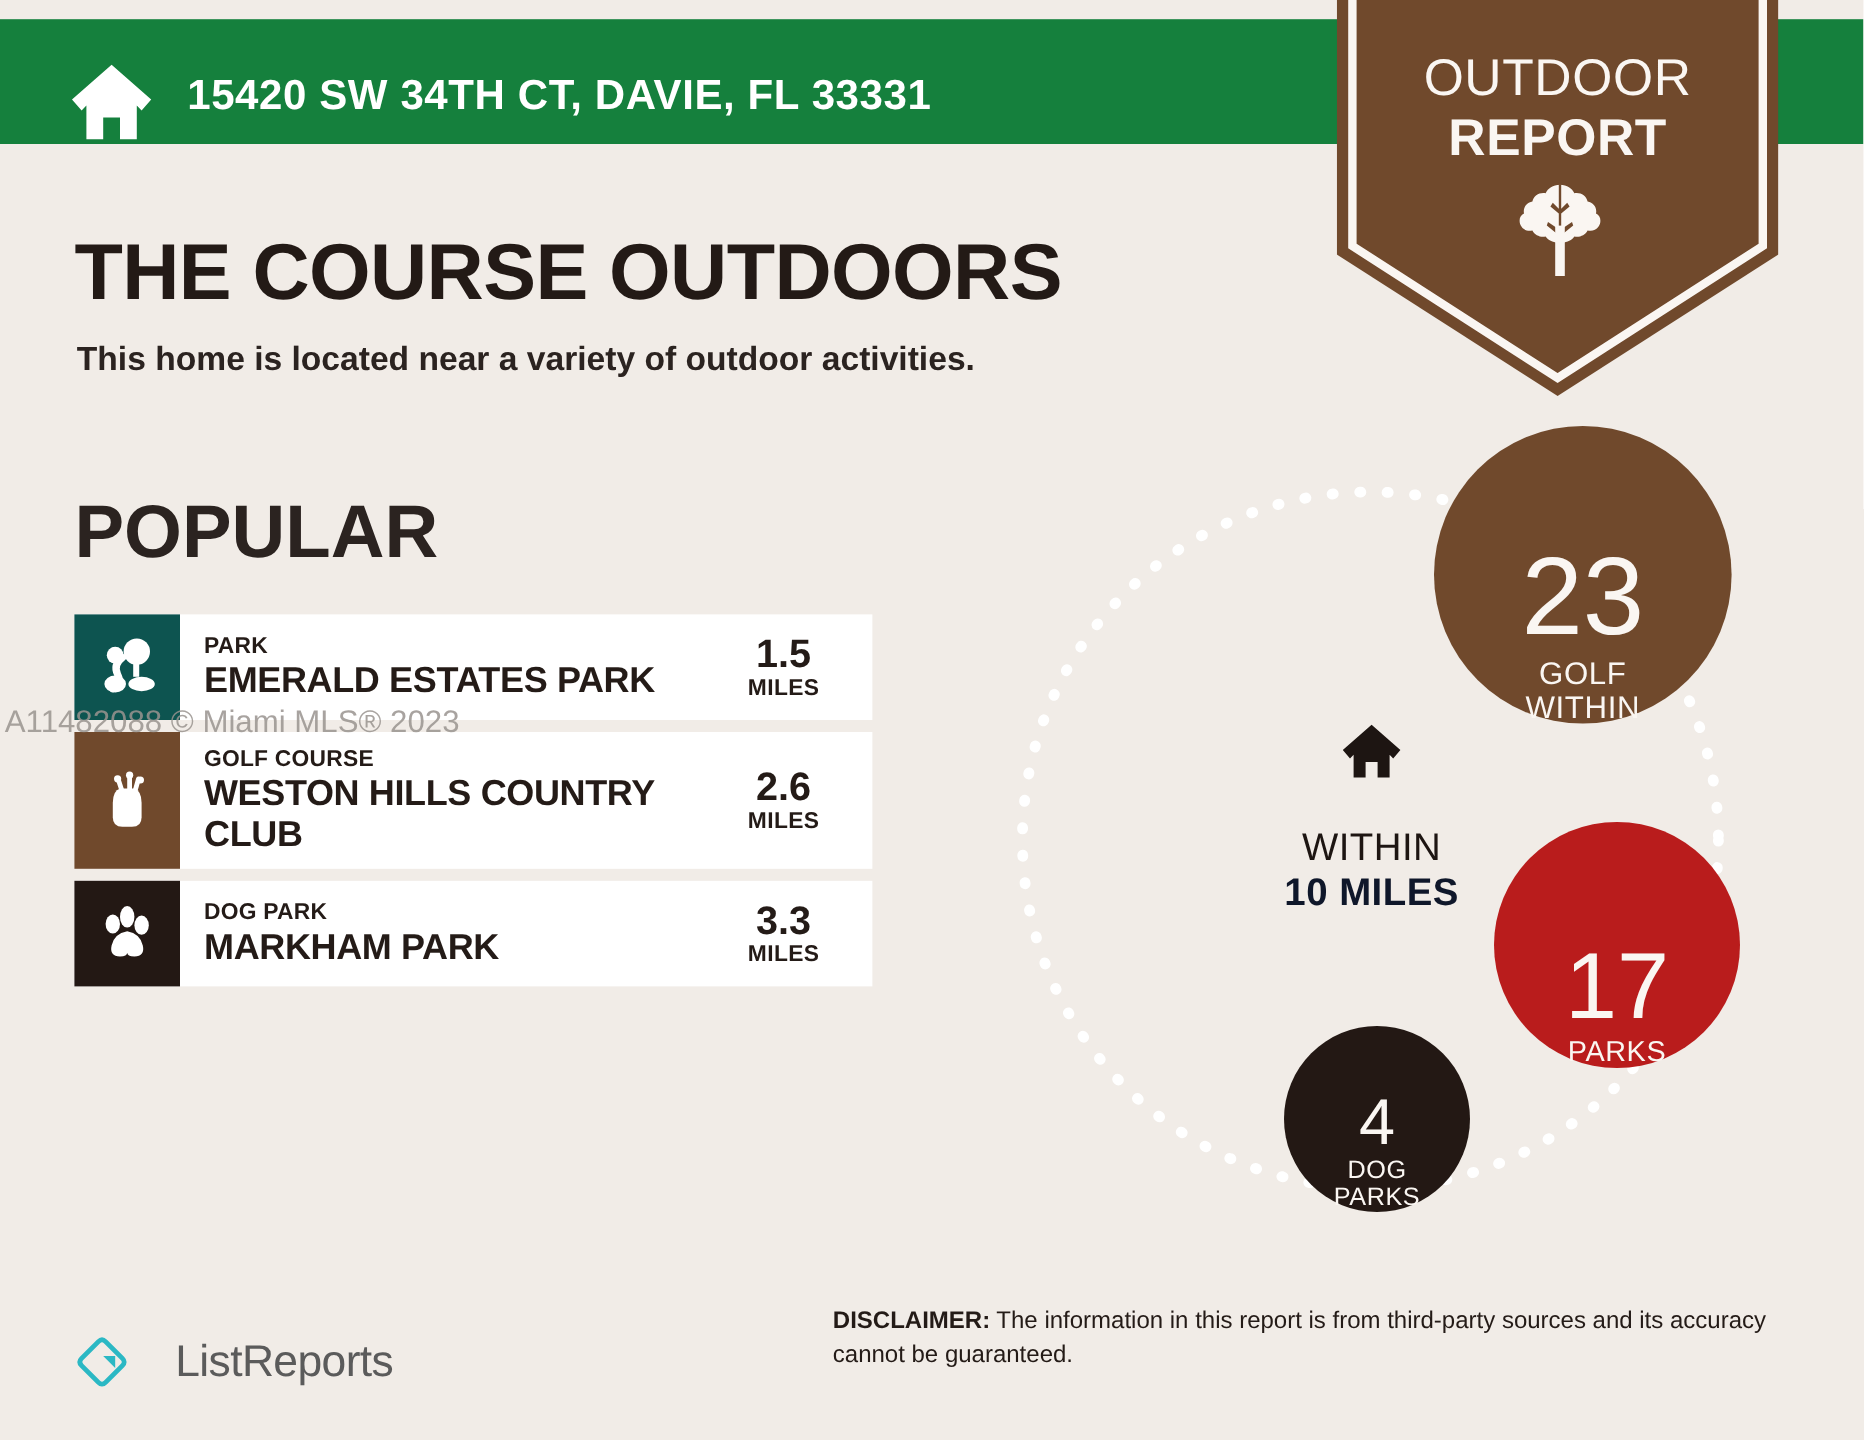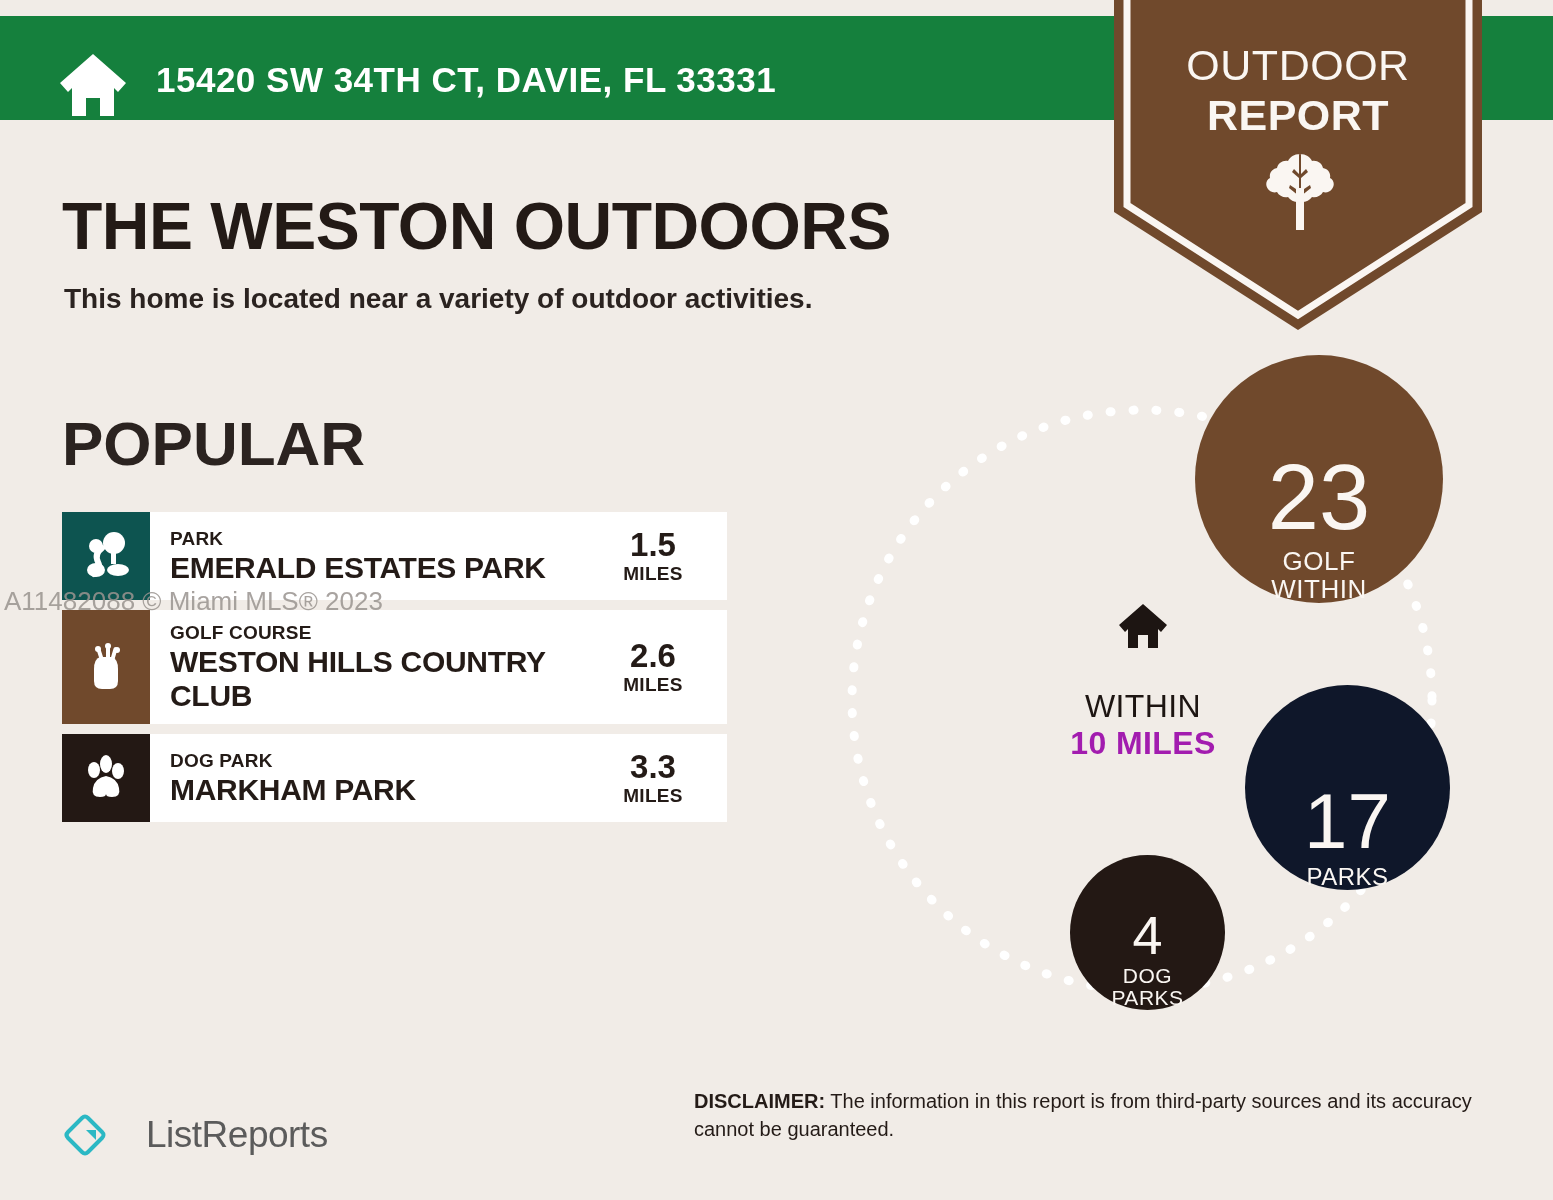--- a/index.html
+++ b/index.html
@@ -204,21 +204,21 @@
     left: 375px; top: 25px;
     width: 248px; height: 248px;
     background: #70492C;
   }
   .circle-golf .stat-num { font-size: 92px; margin-bottom: 4px; }
   .circle-golf .stat-label { font-size: 26px; }
 
   .circle-parks {
     left: 425px; top: 355px;
     width: 205px; height: 205px;
-    background: #0f172a;
+    background: #b91c1c;
   }
   .circle-parks .stat-num { font-size: 78px; margin-bottom: 4px; }
   .circle-parks .stat-label { font-size: 24px; }
 
   .circle-dogparks {
     left: 250px; top: 525px;
     width: 155px; height: 155px;
     background: #231814;
   }
   .circle-dogparks .stat-num { font-size: 54px; margin-bottom: 3px; }
@@ -239,21 +239,21 @@
     font-size: 32px;
     font-weight: 400;
     color: #1D1512;
     line-height: 37px;
     letter-spacing: 0.4px;
     margin-top: 38px;
   }
   .within-line2 {
     font-size: 32px;
     font-weight: 700;
-    color: #a21caf;
+    color: #0f172a;
     line-height: 37px;
     letter-spacing: 0.4px;
   }
 
   
   .logo-block {
     position: absolute;
     left: 62px; top: 1112px;
     display: flex;
     align-items: center;
@@ -309,21 +309,21 @@
       <span>OUTDOOR</span>
       <span class="bold-line">REPORT</span>
     </div>
     <svg class="badge-tree" viewBox="0 0 68 80">
       <path fill="#FAF6F2" d="M34 2c-6 0-10 3-12 7-5-1-10 2-11 7-5 1-8 5-7 10-4 2-5 7-2 11 2 3 6 4 9 3 2 4 7 6 11 5 2 3 6 5 10 5h1v-6l-10-8 1-3 9 6V26l-7-6 2-3 5 5V2z"></path>
       <path fill="#FAF6F2" d="M34 2c6 0 10 3 12 7 5-1 10 2 11 7 5 1 8 5 7 10 4 2 5 7 2 11-2 3-6 4-9 3-2 4-7 6-11 5-2 3-6 5-10 5h-1v-6l10-8-1-3-9 6V26l7-6-2-3-5 5V2z"></path>
       <rect x="30" y="36" width="8" height="42" fill="#FAF6F2"></rect>
     </svg>
   </div>
 
-  <h1 class="main-title">THE WESTON OUTDOORS</h1>
+  <h1 class="main-title">THE COURSE OUTDOORS</h1>
   <p class="subtitle">This home is located near a variety of outdoor activities.</p>
   <h2 class="section-title">POPULAR</h2>
 
   <div class="popular-list">
 
     <div class="poi-row">
       <div class="poi-icon-tile" style="background:#0D5450">
         <svg viewBox="0 0 52 52">
           <circle cx="34" cy="13" r="11" fill="#ffffff"></circle>
           <circle cx="16" cy="16" r="7" fill="#ffffff"></circle>

